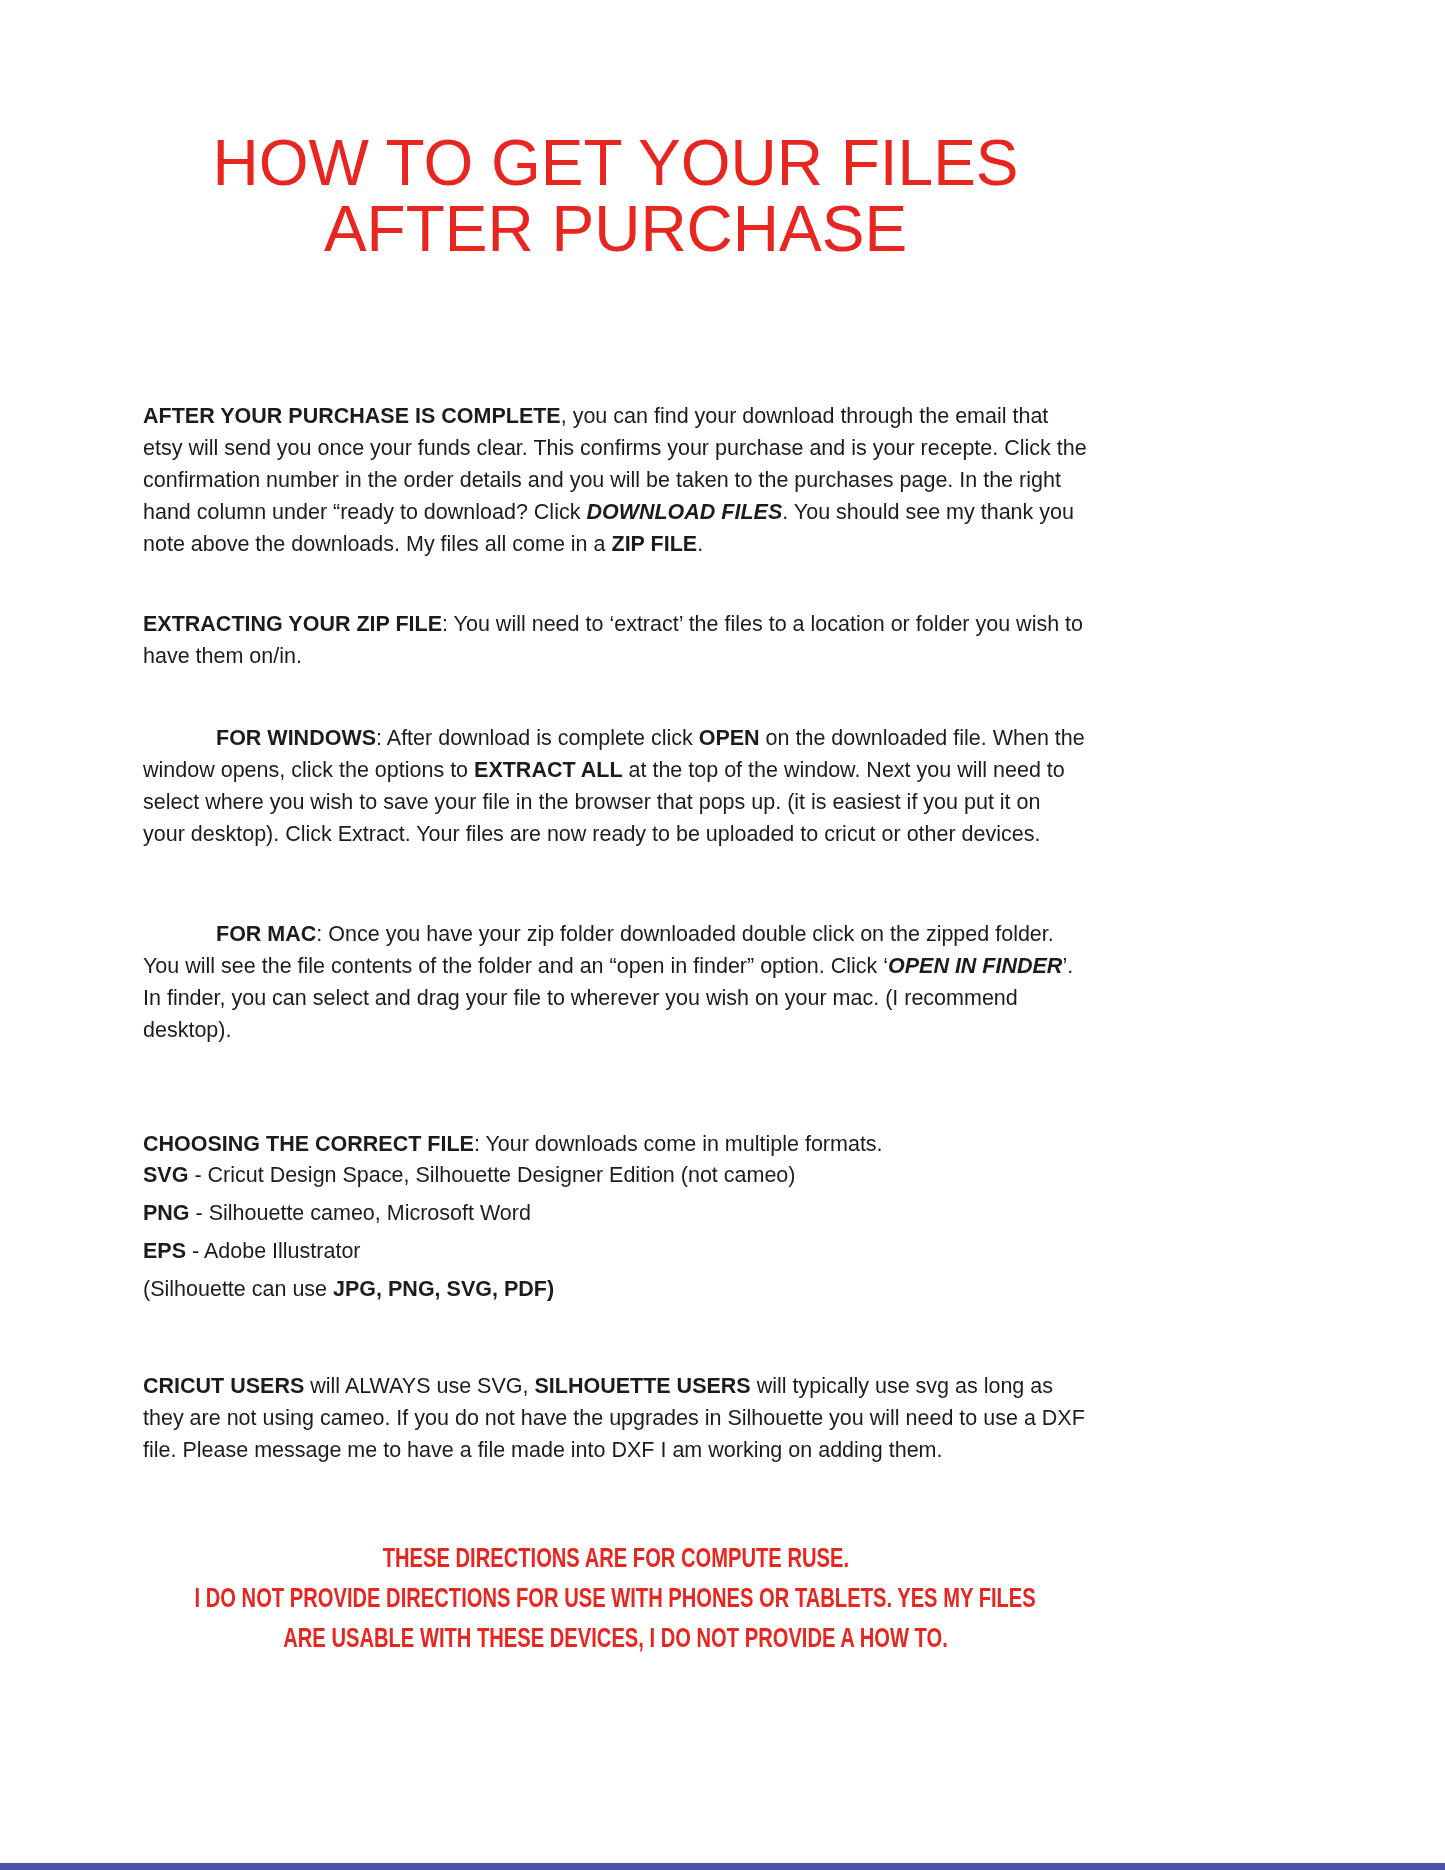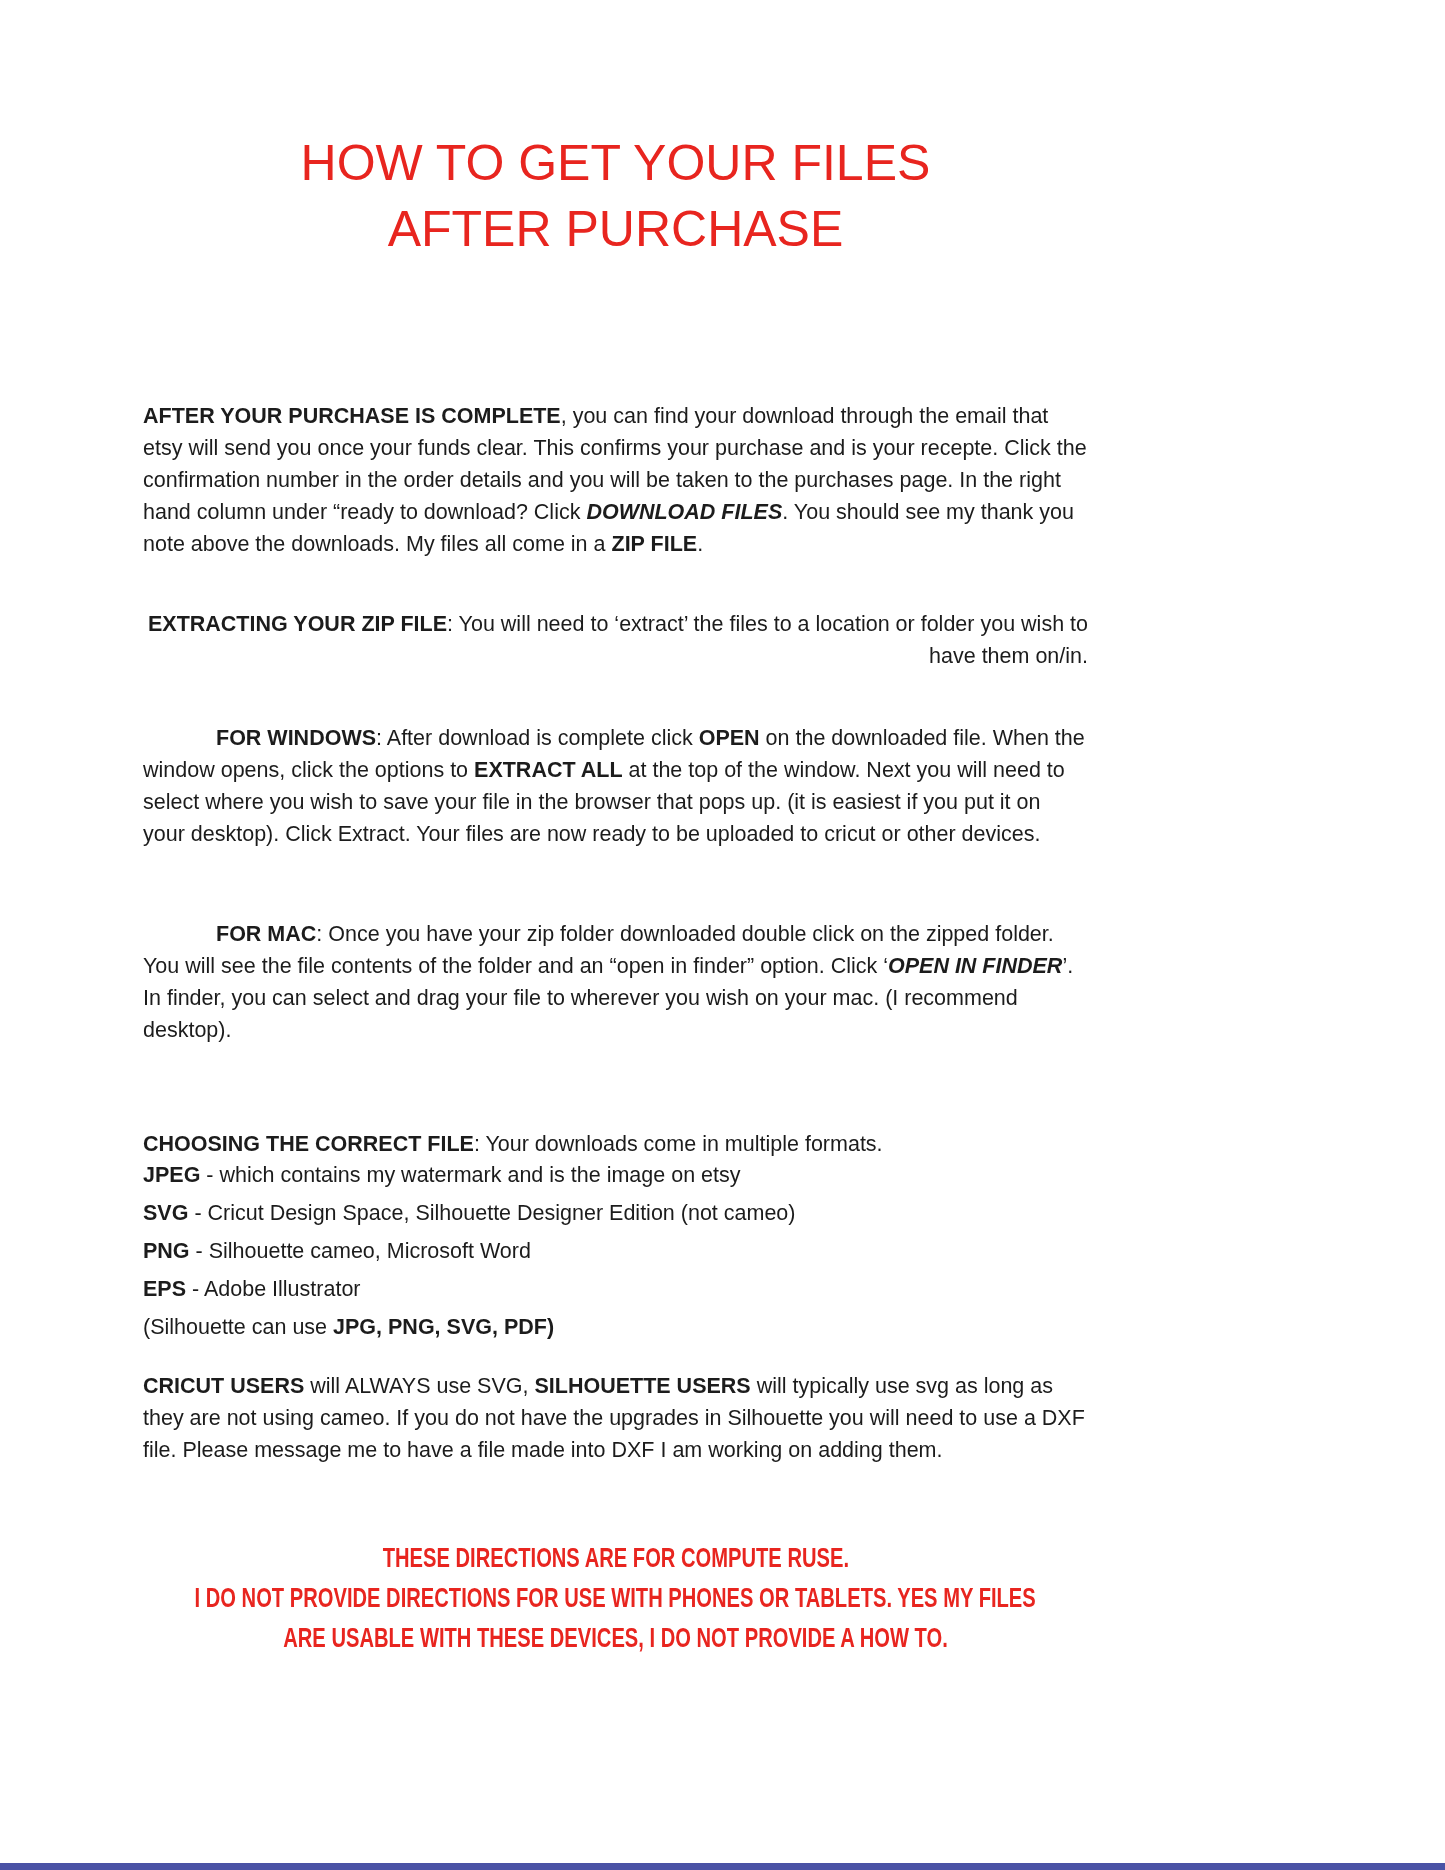--- a/index.html
+++ b/index.html
@@ -17,31 +17,31 @@
   .brand{
     position:absolute;left:106px;top:76px;
     font-size:34px;font-weight:bold;color:var(--purple,#8257aa);
     letter-spacing:2px;white-space:nowrap;
     transform:scaleX(0.78);transform-origin:left center;
   }
   
   .title{
     position:absolute;left:143px;top:130px;width:945px;
     margin:0;text-align:center;
-    font-size:50px;line-height:66px;font-weight:400;
+    font-size:64px;line-height:66px;font-weight:400;
     color:var(--red,#e8251f);
   }
   
   .para{
     position:absolute;left:143px;width:945px;margin:0;
     font-size:21.5px;line-height:32px;color:var(--text,#1c1c1c);
   }
   .indent{text-indent:73px;margin-top:12px;}
   .p-after{top:400px;}
-  .p-extract{top:608px;text-align:right;}
+  .p-extract{top:608px;}
   .p-windows{top:710px;}
   .p-mac{top:906px;}
   .p-choosing{top:1088px;margin-top:40px;}
   .formats{position:absolute;left:143px;top:1156px;width:945px;}
   .fmt-line{margin:0;font-size:21.5px;line-height:38px;color:var(--text,#1c1c1c);}
   .p-cricut{top:1370px;}
   .b{font-weight:bold;}
   .i{font-style:italic;text-align:center;}
   
   .notice{
@@ -72,21 +72,20 @@
 
   <p class="para p-extract"><span class="b">EXTRACTING YOUR ZIP FILE</span><span>: You will need to ‘extract’ the files to a location or folder you wish to have them on/in.</span></p>
 
   <p class="para p-windows indent"><span class="b">FOR WINDOWS</span><span>: After download is complete click </span><span class="b">OPEN</span><span> on the downloaded file. When the window opens, click the options to </span><span class="b">EXTRACT ALL</span><span> at the top of the window. Next you will need to select where you wish to save your file in the browser that pops up. (it is easiest if you put it on your desktop). Click Extract. Your files are now ready to be uploaded to cricut or other devices.</span></p>
 
   <p class="para p-mac indent"><span class="b">FOR MAC</span><span>: Once you have your zip folder downloaded double click on the zipped folder. You will see the file contents of the folder and an “open in finder” option. Click ‘</span><span class="b i">OPEN IN FINDER</span><span>’. In finder, you can select and drag your file to wherever you wish on your mac. (I recommend desktop).</span></p>
 
   <p class="para p-choosing"><span class="b">CHOOSING THE CORRECT FILE</span><span>: Your downloads come in multiple formats.</span></p>
 
   <div class="formats">
-    <p class="fmt-line"><span class="b">JPEG</span><span> - which contains my watermark and is the image on etsy</span></p>
     <p class="fmt-line"><span class="b">SVG</span><span> - Cricut Design Space, Silhouette Designer Edition (not cameo)</span></p>
     <p class="fmt-line"><span class="b">PNG</span><span> - Silhouette cameo, Microsoft Word</span></p>
     <p class="fmt-line"><span class="b">EPS</span><span> - Adobe Illustrator</span></p>
     <p class="fmt-line"><span>(Silhouette can use </span><span class="b">JPG, PNG, SVG, PDF)</span></p>
   </div>
 
   <p class="para p-cricut"><span class="b">CRICUT USERS</span><span> will ALWAYS use SVG, </span><span class="b">SILHOUETTE USERS</span><span> will typically use svg as long as they are not using cameo. If you do not have the upgrades in Silhouette you will need to use a DXF file. Please message me to have a file made into DXF I am working on adding them.</span></p>
 
   <div class="notice">
     <div class="notice-line">THESE DIRECTIONS ARE FOR COMPUTE RUSE.</div>

